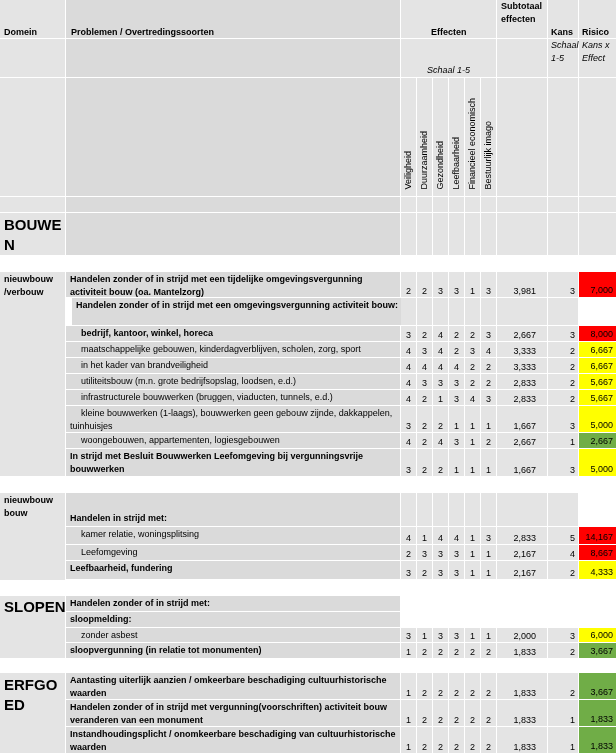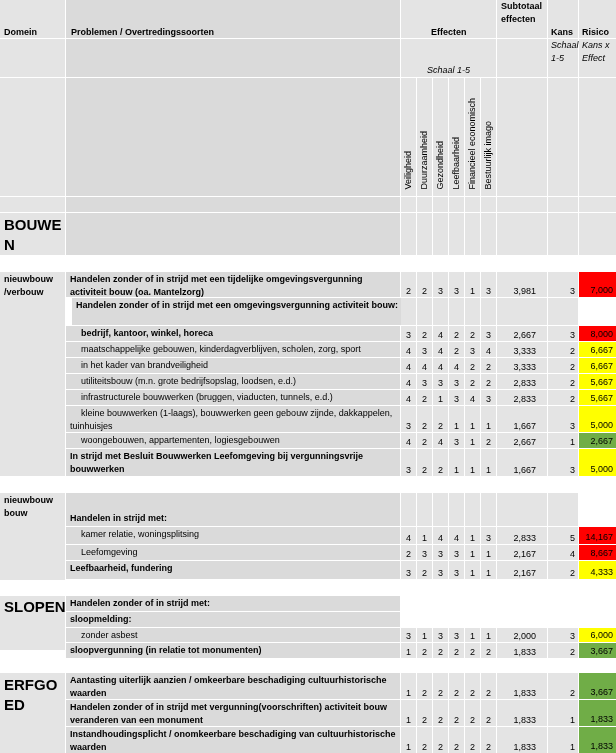--- a/index.html
+++ b/index.html
@@ -496,21 +496,21 @@
       </div>
       <div class="c" style="left:497px;top:561px;width:50px;height:18px;">
         <div class="abs num" style="right:8px;bottom:1px;">2,167</div>
       </div>
       <div class="c" style="left:548px;top:561px;width:30px;height:18px;">
         <div class="abs" style="right:3px;bottom:1px;">2</div>
       </div>
       <div class="c yel" style="left:579px;top:561px;width:37px;height:18px;">
         <div class="abs" style="right:3px;bottom:1px;text-align:right;width:33px;word-break:break-all;line-height:11px;">4,333</div>
       </div>
-      <div class="c" style="left:0;top:596px;width:65px;height:54px;">
+      <div class="c" style="left:0;top:596px;width:65px;height:62px;">
         <div class="abs big" style="left:4px;top:2px;">SLOPEN</div>
       </div>
       <div class="c g2 txt" style="left:66px;top:596px;width:334px;height:15px;padding:1px 4px 0 4px;font-weight:bold;">
         <div class="" style="text-indent:0;">Handelen zonder of in strijd met:</div>
       </div>
       <div class="c w" style="left:401px;top:596px;width:15px;height:15px;"></div>
       <div class="c w" style="left:417px;top:596px;width:15px;height:15px;"></div>
       <div class="c w" style="left:433px;top:596px;width:15px;height:15px;"></div>
       <div class="c w" style="left:449px;top:596px;width:15px;height:15px;"></div>
       <div class="c w" style="left:465px;top:596px;width:15px;height:15px;"></div>

